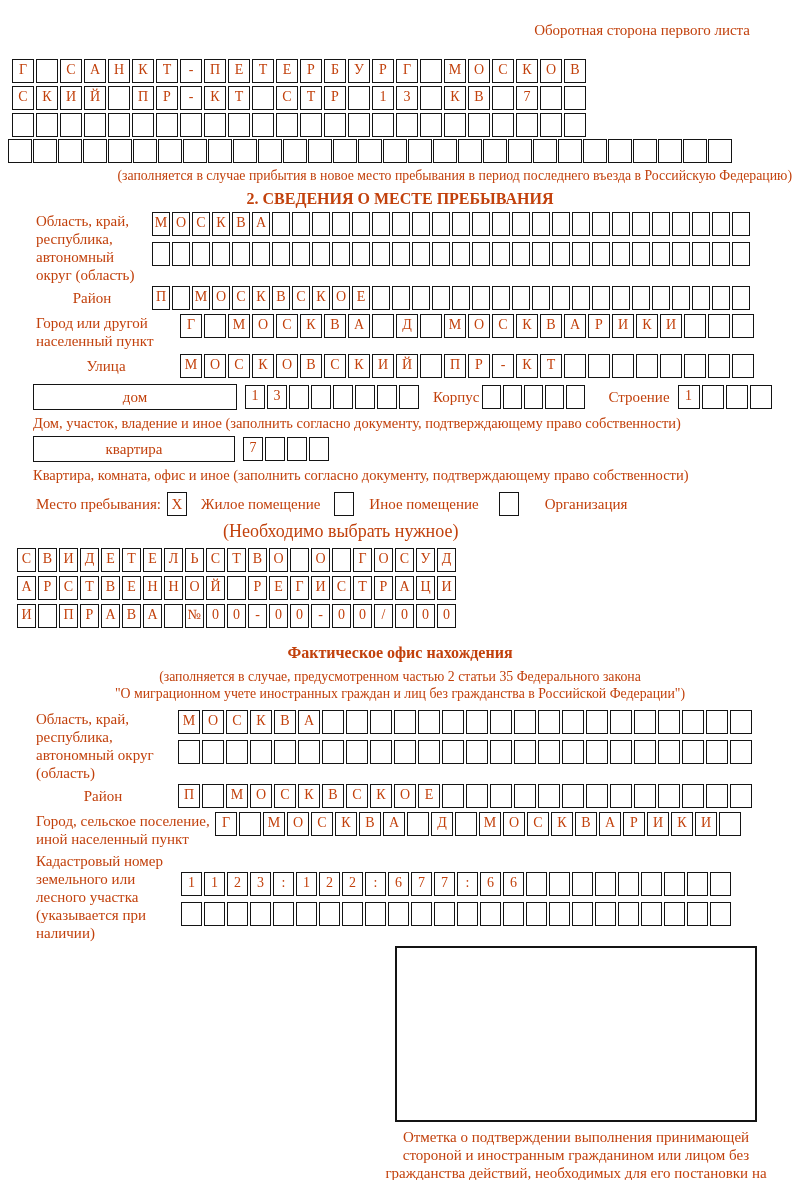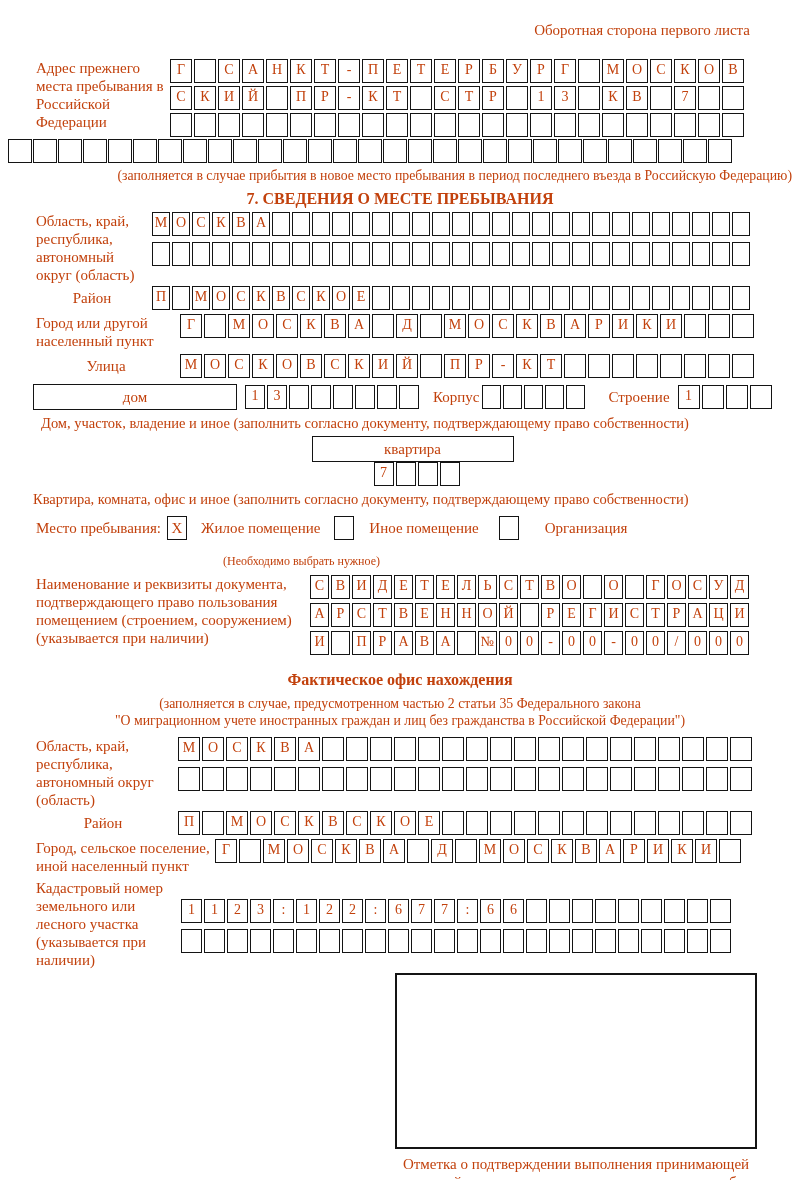--- a/index.html
+++ b/index.html
@@ -21,37 +21,36 @@
   }
   .center-note{font-size:13.8px;text-align:right;margin-top:5px;}
   .sec-title{font-size:16px;font-weight:bold;text-align:center;margin-top:6px;}
   .plain-note{font-size:14.5px;margin-left:28px;margin-top:5px;}
   .wide-box{border:1.6px solid #141414;height:26px;box-sizing:border-box;display:flex;
     align-items:center;justify-content:center;font-size:15px;background:#fff;}
   .inline-label{font-size:15px;line-height:26px;}
   .checkbox{flex:0 0 auto;width:20px;height:24px;border:1.6px solid #141414;box-sizing:border-box;
     display:inline-flex;align-items:center;justify-content:center;font-size:15px;background:#fff;}
   .stay-row{display:flex;align-items:center;margin-left:28px;margin-top:8px;font-size:15px;}
-  .stay-note{font-size:12px;margin-left:215px;margin-top:14px;}
+  .stay-note{font-size:18px;margin-left:215px;margin-top:5px;}
   .fact-note{font-size:13.8px;text-align:center;line-height:17px;}
   .stamp-box{margin-left:387px;margin-top:4px;width:362px;height:176px;
     border:2px solid #141414;box-sizing:border-box;background:#fff;}
   .stamp-caption{margin-left:368px;margin-top:6px;width:400px;text-align:center;
     font-size:15px;line-height:18px;}
   .mt2{margin-top:2px;}.mt4{margin-top:4px;}.mt6{margin-top:6px;}.mt8{margin-top:8px;}.mt16{margin-top:16px;}.mt20{margin-top:20px;}
 </style>
 </head>
 <body>
 
 <div class="page">
 
   <div class="side-note">Оборотная сторона первого листа</div>
 
   <div class="frow mt20">
-    <div class="label" style="width:130px;">Адрес прежнего места пребывания в Российской Федерации</div>
     <div class="rowstack" style="margin-left:4px;">
       <div class="boxes" style="--cw:22px;">
           <span class="cell">Г</span>
           <span class="cell"></span>
           <span class="cell">С</span>
           <span class="cell">А</span>
           <span class="cell">Н</span>
           <span class="cell">К</span>
           <span class="cell">Т</span>
           <span class="cell">-</span>
@@ -152,21 +151,21 @@
       <span class="cell"></span>
       <span class="cell"></span>
       <span class="cell"></span>
       <span class="cell"></span>
       <span class="cell"></span>
       <span class="cell"></span>
       <span class="cell"></span>
     </div>
   <div class="center-note">(заполняется в случае прибытия в новое место пребывания в период последнего въезда в Российскую Федерацию)</div>
 
-  <div class="sec-title">7. СВЕДЕНИЯ О МЕСТЕ ПРЕБЫВАНИЯ</div>
+  <div class="sec-title">2. СВЕДЕНИЯ О МЕСТЕ ПРЕБЫВАНИЯ</div>
 
   <div class="frow mt4">
     <div class="label" style="width:112px;">Область, край, республика, автономный округ (область)</div>
     <div class="rowstack g6" style="margin-left:4px;">
       <div class="boxes" style="--cw:18px;">
           <span class="cell">М</span>
           <span class="cell">О</span>
           <span class="cell">С</span>
           <span class="cell">К</span>
           <span class="cell">В</span>
@@ -348,23 +347,23 @@
         <span class="cell"></span>
       </div>
     <div class="inline-label" style="margin-left:23px;">Строение</div>
     <div class="boxes" style="--cw:22px;margin-left:8px;">
         <span class="cell">1</span>
         <span class="cell"></span>
         <span class="cell"></span>
         <span class="cell"></span>
       </div>
   </div>
-  <div class="plain-note" style="margin-left:33px;font-family:Liberation Serif, serif;">Дом, участок, владение и иное (заполнить согласно документу, подтверждающему право собственности)</div>
-
-  <div class="frow mt4" style="margin-left:25px;align-items:center;flex-direction:column;">
+  <div class="plain-note" style="margin-left:25px;font-family:Liberation Serif, serif;">Дом, участок, владение и иное (заполнить согласно документу, подтверждающему право собственности)</div>
+
+  <div class="frow mt4" style="margin-left:25px;align-items:center;">
     <div class="wide-box" style="width:202px;">квартира</div>
     <div class="boxes" style="--cw:20px;margin-left:8px;">
         <span class="cell">7</span>
         <span class="cell"></span>
         <span class="cell"></span>
         <span class="cell"></span>
       </div>
   </div>
   <div class="plain-note" style="margin-left:25px;">Квартира, комната, офис и иное (заполнить согласно документу, подтверждающему право собственности)</div>
 
@@ -373,21 +372,20 @@
     <span class="checkbox" style="margin-left:6px;">X</span>
     <span style="margin-left:14px;">Жилое помещение</span>
     <span class="checkbox" style="margin-left:14px;"></span>
     <span style="margin-left:15px;">Иное помещение</span>
     <span class="checkbox" style="margin-left:20px;"></span>
     <span style="margin-left:26px;">Организация</span>
   </div>
   <div class="stay-note">(Необходимо выбрать нужное)</div>
 
   <div class="frow mt6">
-    <div class="label" style="width:265px;">Наименование и реквизиты документа, подтверждающего право пользования помещением (строением, сооружением) (указывается при наличии)</div>
     <div class="rowstack" style="margin-left:9px;row-gap:4px;">
       <div class="boxes" style="--cw:19px;">
           <span class="cell">С</span>
           <span class="cell">В</span>
           <span class="cell">И</span>
           <span class="cell">Д</span>
           <span class="cell">Е</span>
           <span class="cell">Т</span>
           <span class="cell">Е</span>
           <span class="cell">Л</span>

